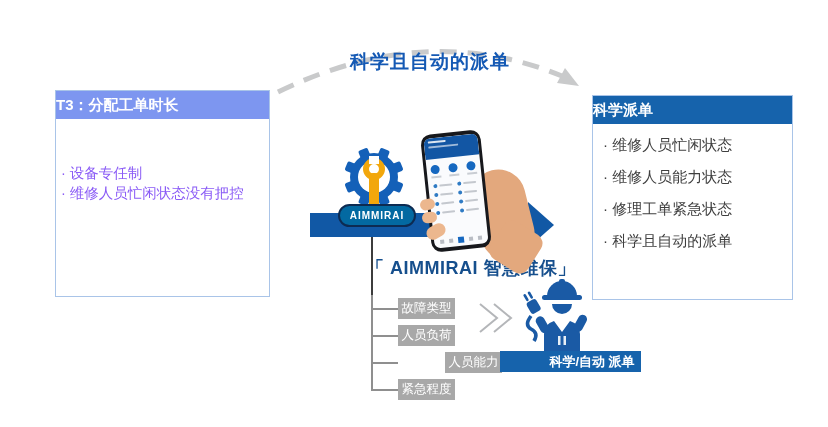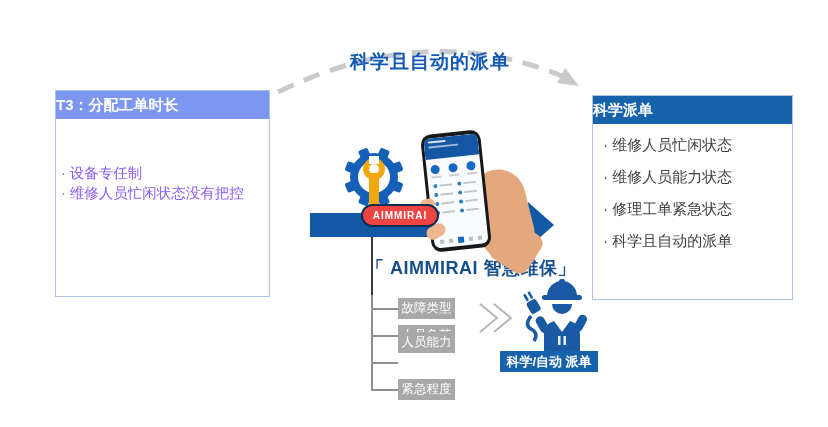--- a/index.html
+++ b/index.html
@@ -19,21 +19,21 @@
   .box-left .box-body{padding:45px 4px 0 5px;font-size:14.5px;line-height:19.5px;color:#8b5cf6;}
   .box-right .box-body{padding:12px 4px 0 10px;font-size:15px;color:#3F3F3F;}
   .box-right .bullet{margin-bottom:13px;}
 
   
   .arrow-body{left:310px;top:213px;width:218px;height:24px;background:#1158A5;z-index:1;}
   .arrow-head{left:528px;top:202px;width:0;height:0;border-top:23px solid transparent;border-bottom:23px solid transparent;border-left:26px solid #1158A5;z-index:1;}
 
   
   .gear{left:336px;top:146px;z-index:2;}
-  .logo-badge{left:361px;top:204px;width:74px;height:19px;line-height:19px;background:#ef4444;border:2px solid #0D2B52;border-radius:12px;color:#fff;text-align:center;font-size:10px;font-weight:bold;letter-spacing:1px;z-index:3;}
+  .logo-badge{left:338px;top:204px;width:74px;height:19px;line-height:19px;background:#0369a1;border:2px solid #0D2B52;border-radius:12px;color:#fff;text-align:center;font-size:10px;font-weight:bold;letter-spacing:1px;z-index:3;}
 
   
   .phone-wrap{left:418px;top:129px;width:115px;height:140px;z-index:2;}
   .palm{position:absolute;left:58px;top:40px;width:54px;height:92px;background:#E3A87D;border-radius:28px;transform:rotate(-14deg);}
   .wrist{position:absolute;left:76px;top:96px;width:44px;height:44px;background:#E3A87D;transform:rotate(32deg);border-radius:10px;}
   .fingertip{position:absolute;width:15px;height:11px;background:#ECB78E;border-radius:7px;}
   .thumbtip{position:absolute;left:8px;top:96px;width:20px;height:13px;background:#ECB78E;border-radius:8px;transform:rotate(-30deg);}
   .phone{position:absolute;left:8px;top:3px;width:60px;height:118px;background:#17181C;border-radius:10px;transform:rotate(-6deg);padding:4px 3px;box-sizing:border-box;}
   .screen{width:100%;height:100%;background:#FAFBFD;border-radius:6px;overflow:hidden;position:relative;}
   .scr-header{height:21px;background:#1256A4;padding:3px 4px 0 4px;box-sizing:border-box;}
@@ -53,21 +53,21 @@
   .caption{left:366px;top:256px;font-size:18px;font-weight:bold;color:#164F8D;letter-spacing:0.5px;}
 
   
   .conn-dark{left:371px;top:227px;width:2px;height:68px;background:#3C3C3C;}
   .conn-spine{left:371px;top:295px;width:2px;height:96px;background:#8F8F8F;}
   .branch{left:372px;width:26px;height:2px;background:#8F8F8F;}
   .factor-box{left:398px;width:57px;height:21px;line-height:21px;background:#A8A8A8;color:#fff;text-align:center;font-size:12.5px;}
 
   .chevrons{left:476px;top:299px;}
   .worker{left:516px;top:276px;}
-  .result-badge{left:500px;top:351px;width:98px;height:21px;line-height:21px;background:#1663AC;color:#fff;text-align:center;font-size:13px;font-weight:bold;}
+  .result-badge{left:500px;top:351px;width:98px;height:21px;line-height:21px;background:#1663AC;color:#fff;text-align:center;font-size:13px;font-weight:bold;padding-left:43px;}
 </style>
 </head>
 <body>
 
 <div class="canvas">
 
   <svg class="abs" style="left:266px;top:26px;" width="326" height="74">
     <path d="M 12 66 Q 160 -6 296 50" fill="none" stroke="#C9CACB" stroke-width="5" stroke-dasharray="17 11"></path>
     <polygon points="313,60 291,57 299,42" fill="#C9CACB"></polygon>
   </svg>
@@ -188,21 +188,21 @@
   <div class="abs caption">「 AIMMIRAI 智慧维保」</div>
 
   <div class="abs conn-dark"></div>
   <div class="abs conn-spine"></div>
   <div class="abs branch" style="top:307.5px;"></div>
   <div class="abs branch" style="top:334.5px;"></div>
   <div class="abs branch" style="top:361.5px;"></div>
   <div class="abs branch" style="top:388.5px;"></div>
   <div class="abs factor-box" style="top:298px;">故障类型</div>
   <div class="abs factor-box" style="top:325px;">人员负荷</div>
-  <div class="abs factor-box" style="top:332px;">人员能力</div>
+  <div class="abs factor-box" style="top:352px;margin-left:47px;">人员能力</div>
   <div class="abs factor-box" style="top:379px;">紧急程度</div>
 
   <svg class="abs chevrons" width="42" height="38">
     <polyline points="4,5 21,19 4,33" fill="none" stroke="#B4B6B9" stroke-width="2"></polyline>
     <polyline points="18,5 35,19 18,33" fill="none" stroke="#B4B6B9" stroke-width="2"></polyline>
   </svg>
 
   <svg class="abs worker" width="84" height="76" viewBox="0 0 84 76">
     <g fill="#1A5AA5">
 

